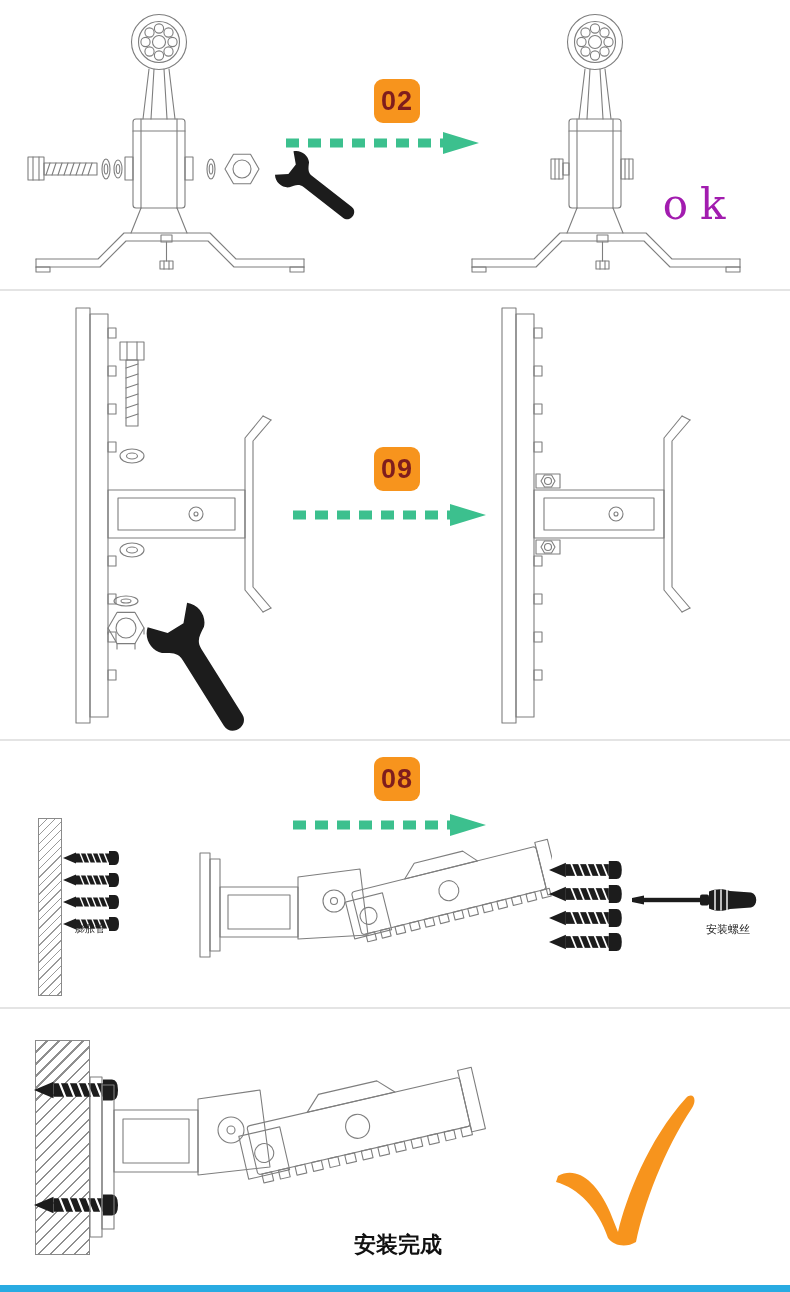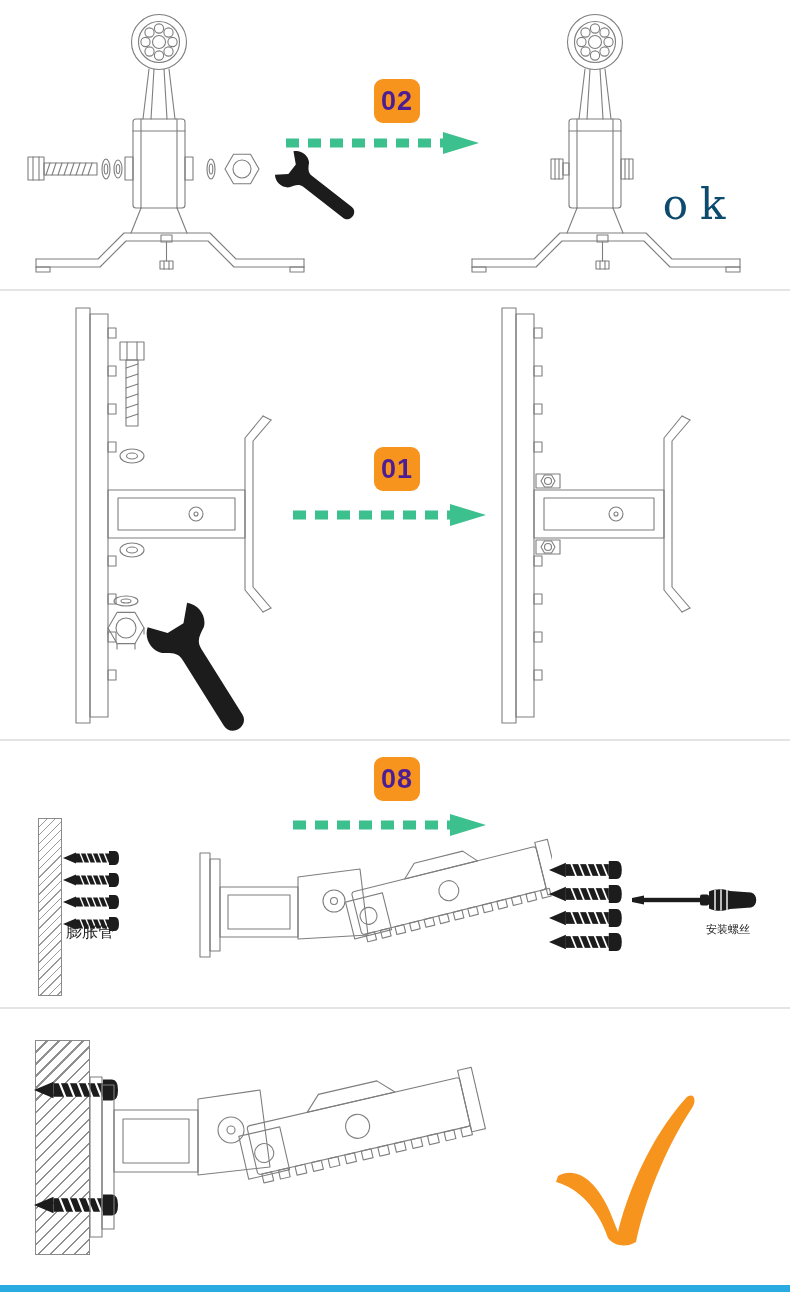--- a/index.html
+++ b/index.html
@@ -12,28 +12,28 @@
   }
   html,body{margin:0;padding:0;background:#fff;}
   .canvas{
     position:relative;width:790px;height:1292px;background:#fff;overflow:hidden;
     font-family:"Liberation Sans",sans-serif;
   }
   .abs{position:absolute;}
   .divider{position:absolute;left:0;width:790px;height:2px;background:var(--divider,#E4E4E4);}
   .badge{
     position:absolute;width:46px;height:44px;border-radius:9px;
-    background:var(--accent-orange,#F7941D);color:#4c1d95;font-weight:bold;font-size:27px;
+    background:var(--accent-orange,#F7941D);color:#7f1d1d;font-weight:bold;font-size:27px;
     display:flex;align-items:center;justify-content:center;letter-spacing:1px;
   }
   .ok-text{
     position:absolute;left:630px;top:180px;width:140px;text-align:center;
-    font-family:"DejaVu Serif",serif;font-size:42px;color:#0c4a6e;letter-spacing:12px;
+    font-family:"DejaVu Serif",serif;font-size:42px;color:#a21caf;letter-spacing:12px;
   }
-  .small-label{position:absolute;color:#222;text-align:center;font-size:16px;}
+  .small-label{position:absolute;color:#222;text-align:center;font-size:10px;}
   .screw-label{font-size:11px;text-align:right;}
   .caption{
     position:absolute;left:298px;top:1230px;width:200px;text-align:center;
     font-size:22px;font-weight:bold;color:#111;
   }
   .footer-bar{position:absolute;left:0;top:1285px;width:790px;height:7px;background:var(--footer-blue,#29ABE2);}
   .wall{position:absolute;border:1px solid #8a8a8a;box-sizing:border-box;}
   .wall-small{background:repeating-linear-gradient(135deg,#ffffff 0 5px,#9a9a9a 5px 6px);}
   .wall-big{background:repeating-linear-gradient(135deg,#ffffff 0 7px,#8f8f8f 7px 8.5px);}
   svg .ln{fill:none;stroke:var(--line-gray,#7E7E7E);stroke-width:1.1;stroke-linejoin:round;stroke-linecap:round;}
@@ -172,21 +172,21 @@
         <line x1="148" y1="259" x2="148" y2="267"></line>
           <line x1="153" y1="259" x2="153" y2="267"></line>
       </g>
     </g>
   </svg>
 
   <div class="ok-text">ok</div>
 
   <div class="divider" style="top:289px"></div>
 
-  <div class="badge" style="left:374px;top:447px">01</div>
+  <div class="badge" style="left:374px;top:447px">09</div>
 
   <svg class="abs" style="left:290px;top:502px" width="200" height="26" viewBox="0 0 200 26">
     <line class="arrow-line" x1="3" y1="13" x2="160" y2="13"></line>
     <polygon class="arrow-head" points="160,2 196,13 160,24"></polygon>
   </svg>
 
   <svg class="abs" style="left:70px;top:298px" width="246" height="436" viewBox="0 0 246 436">
     <g class="ln">
       <rect x="6" y="10" width="14" height="415"></rect>
       <rect x="20" y="16" width="18" height="403"></rect>
@@ -423,20 +423,21 @@
           <rect x="123" y="0" width="10" height="9"></rect>
         <rect x="140" y="0" width="10" height="9"></rect>
           <rect x="157" y="0" width="10" height="9"></rect>
         <rect x="174" y="0" width="10" height="9"></rect>
           <rect x="191" y="0" width="10" height="9"></rect>
         <rect x="208" y="0" width="10" height="9"></rect>
       </g>
     </g>
   </svg>
 
+  <div class="caption">安装完成</div>
 
   <svg class="abs" style="left:552px;top:1092px" width="148" height="155" viewBox="0 0 148 155">
     <path class="check" d="M6,84 C24,74 44,88 58,120 L66,140 C74,106 96,48 134,6 C140,0 146,6 140,16 C112,58 92,112 84,150 C74,156 62,154 56,146 C46,116 26,96 4,90 Z"></path>
   </svg>
 
   <div class="footer-bar"></div>
 
 </div>
 
 </body></html>

